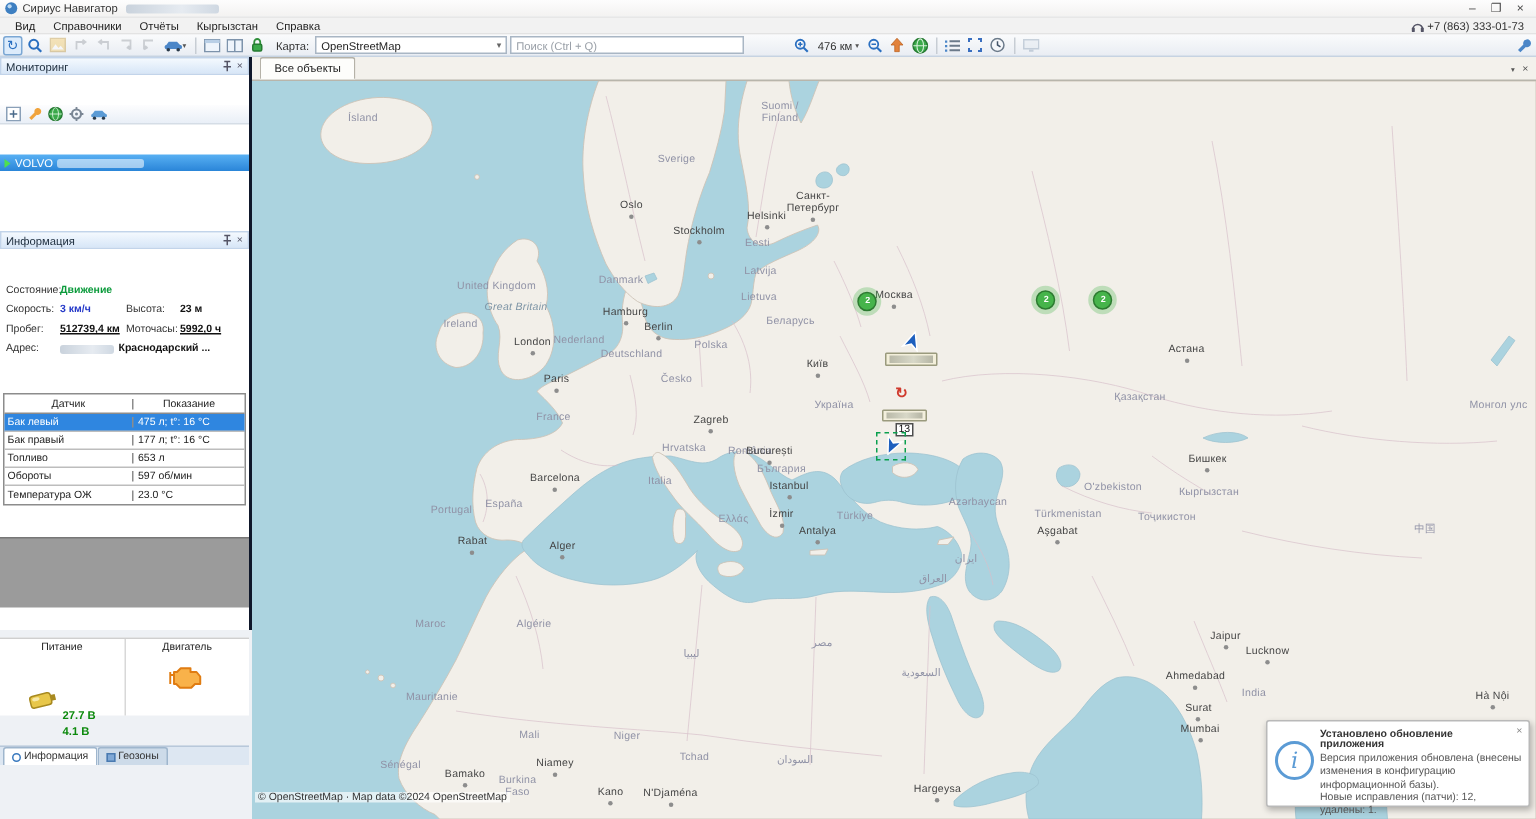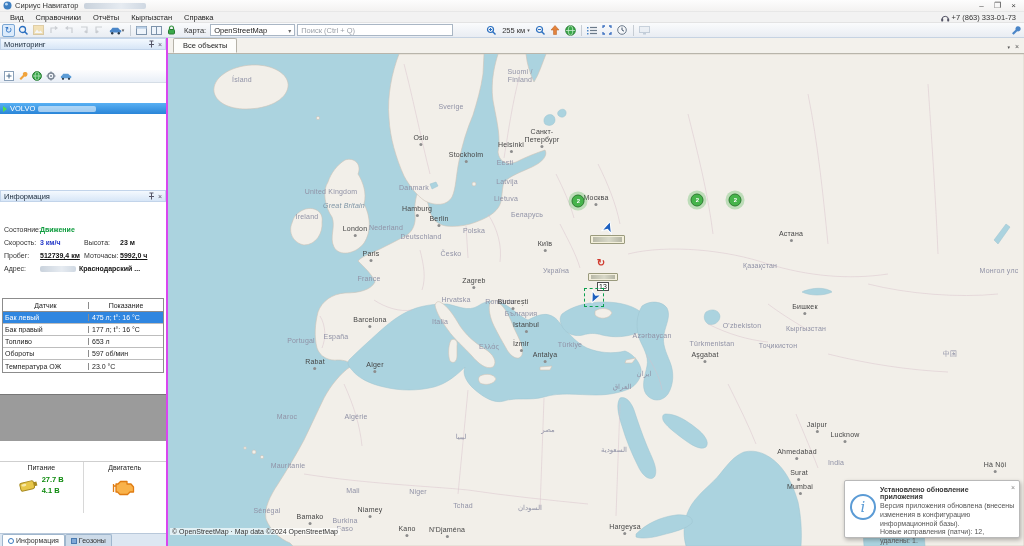--- a/index.html
+++ b/index.html
@@ -27,22 +27,22 @@
   .combo { height:12px; border:1px solid #a9b6c4; background:#fff; display:flex; align-items:center;
     padding:0 3px; font-size:7.5px; color:#222; }
   .combo .arr { margin-left:auto; font-size:6px; color:#666; padding-left:4px;}
   .searchbox { height:12px; width:156px; border:1px solid #a9b6c4; background:#fff; font-size:7.5px;
     padding:0 3px; color:#333; font-family:"Liberation Sans",sans-serif;}
   .searchbox::placeholder { color:#9aa0a8; }
   .scale-combo { display:flex; align-items:center; font-size:7.5px; color:#333; padding:0 2px; }
   .glyph { font-size:9px; line-height:1; }
 
   
-  .sidebar { position:absolute; left:0; top:38px; width:168px; height:508px; background:#fff;
-    border-right:2px solid #d946ef; display:flex; flex-direction:column;gap:20px; }
+  .sidebar { position:absolute; left:0; top:38px; width:168px; height:382px; background:#fff;
+    border-right:2px solid #0f172a; display:flex; flex-direction:column;gap:20px; }
   .phead { height:12px; background:linear-gradient(#f4f9fe,#d7e6f7); border:1px solid #c2d4ea;
     display:flex; align-items:center; padding:0 3px; font-size:7.5px; color:#1c2c3c; flex:0 0 auto;}
   .phead .ic { margin-left:auto; display:flex; gap:3px; align-items:center; color:#556; font-size:7px;}
   .mtoolbar { height:13px; display:flex; gap:4px; align-items:center; padding:0 4px;
     background:linear-gradient(#fdfdfe,#e9eff7); border-bottom:1px solid #d5dde6; flex:0 0 auto;}
   .vrow { height:11px; background:linear-gradient(#58b0f3,#2a85d8); color:#fff; font-size:7.5px;
     display:flex; align-items:center; padding:0 3px; gap:3px; flex:0 0 auto;}
   .tri-green { width:0; height:0; border-left:4px solid #4fe04f; border-top:3px solid transparent; border-bottom:3px solid transparent;}
   .monlist { flex:1 1 auto; background:#fff; }
   .redact { display:inline-block; background:linear-gradient(90deg,#c9d2dc,#e6ebf1 60%,#cfd8e2); border-radius:2px; filter:blur(.5px); }
@@ -63,21 +63,21 @@
   .s-c2 { flex:1; padding:0 3px; overflow:hidden; white-space:nowrap;}
   .s-row { display:flex; height:12px; align-items:center; border-bottom:1px solid #bdbdbd; color:#222;}
   .s-row:last-child { border-bottom:none; }
   .s-row.sel { background:#2f86e0; color:#fff; }
   .graybox { height:47px; background:#9b9b9b; border-top:1px solid #777; margin-top:1px; flex:0 0 auto;}
 
   .statusrow { display:flex; height:52px; background:#fff; border-top:1px solid #cfcfcf; flex:0 0 auto;}
   .sbox { flex:1; border-right:1px solid #d8d8d8; display:flex; flex-direction:column; align-items:center; padding-top:2px;}
   .sbox:last-child { border-right:none; }
   .slbl { font-size:7px; color:#222; }
-  .sgreen { color:#0d8a0d; font-weight:bold; font-size:7.5px; line-height:1.5;}
+  .sgreen { color:#0d8a0d; font-weight:bold; font-size:7.5px; line-height:1.5;margin-top:33px;}
   .powerline { display:flex; align-items:center; gap:3px; margin-top:3px;}
 
   .btabs { height:13px; background:#dde7f2; border-top:1px solid #b8c8da; display:flex; align-items:flex-end; padding-left:2px; flex:0 0 auto;}
   .btab { height:12px; display:flex; align-items:center; gap:2px; padding:0 5px; font-size:7px;
     border:1px solid #9fb6cd; border-bottom:none; background:#cddbe9; color:#333; border-radius:2px 2px 0 0;}
   .btab.active { background:#fff; }
   .btab-ic { width:6px; height:6px; display:inline-block;}
   .btab-ic.clock { border:1px solid #3a7abf; border-radius:50%; position:relative;}
   .btab-ic.geo { background:#7fa8d6; border:1px solid #4a7ab0;}
 
@@ -218,36 +218,36 @@
         <line x1="5.5" y1="0.5" x2="5.5" y2="8.5" stroke="#7d93ab"></line>
       </svg>
     </div>
   <div class="tbtn">
       <svg width="9" height="10">
         <path d="M2.5 4.5 V3 a2 2 0 0 1 4 0 V4.5" fill="none" stroke="#2f8f3a" stroke-width="1.2"></path>
         <rect x="1.5" y="4.5" width="6" height="4.5" rx="1" fill="#3aa94a" stroke="#257a31"></rect>
       </svg>
     </div>
   <span class="tlabel">Карта:</span>
-  <div class="combo" style="width:85px;justify-content:center;">
+  <div class="combo" style="width:128px;justify-content:center;">
     <span>OpenStreetMap</span>
     <span class="arr">▾</span>
   </div>
   <input class="searchbox" placeholder="Поиск (Ctrl + Q)" style="">
   <div style="width:28px;"></div>
   <div class="tbtn">
     <svg width="11" height="11">
         <circle cx="4.5" cy="4.5" r="3" fill="none" stroke="#2a6fc0" stroke-width="1.2"></circle>
         <line x1="6.8" y1="6.8" x2="9.5" y2="9.5" stroke="#2a6fc0" stroke-width="1.4"></line>
         <line x1="3" y1="4.5" x2="6" y2="4.5" stroke="#2a6fc0"></line>
         <line x1="4.5" y1="3" x2="4.5" y2="6" stroke="#2a6fc0"></line>
       </svg>
   </div>
   <div class="scale-combo">
-    <span>255 км</span>
+    <span>476 км</span>
     <span style="font-size:5px;color:#555;margin-left:2px;">▾</span>
   </div>
   <div class="tbtn">
     <svg width="11" height="11">
         <circle cx="4.5" cy="4.5" r="3" fill="none" stroke="#2a6fc0" stroke-width="1.2"></circle>
         <line x1="6.8" y1="6.8" x2="9.5" y2="9.5" stroke="#2a6fc0" stroke-width="1.4"></line>
         <line x1="3" y1="4.5" x2="6" y2="4.5" stroke="#2a6fc0"></line>
       </svg>
   </div>
   <div class="tbtn">

